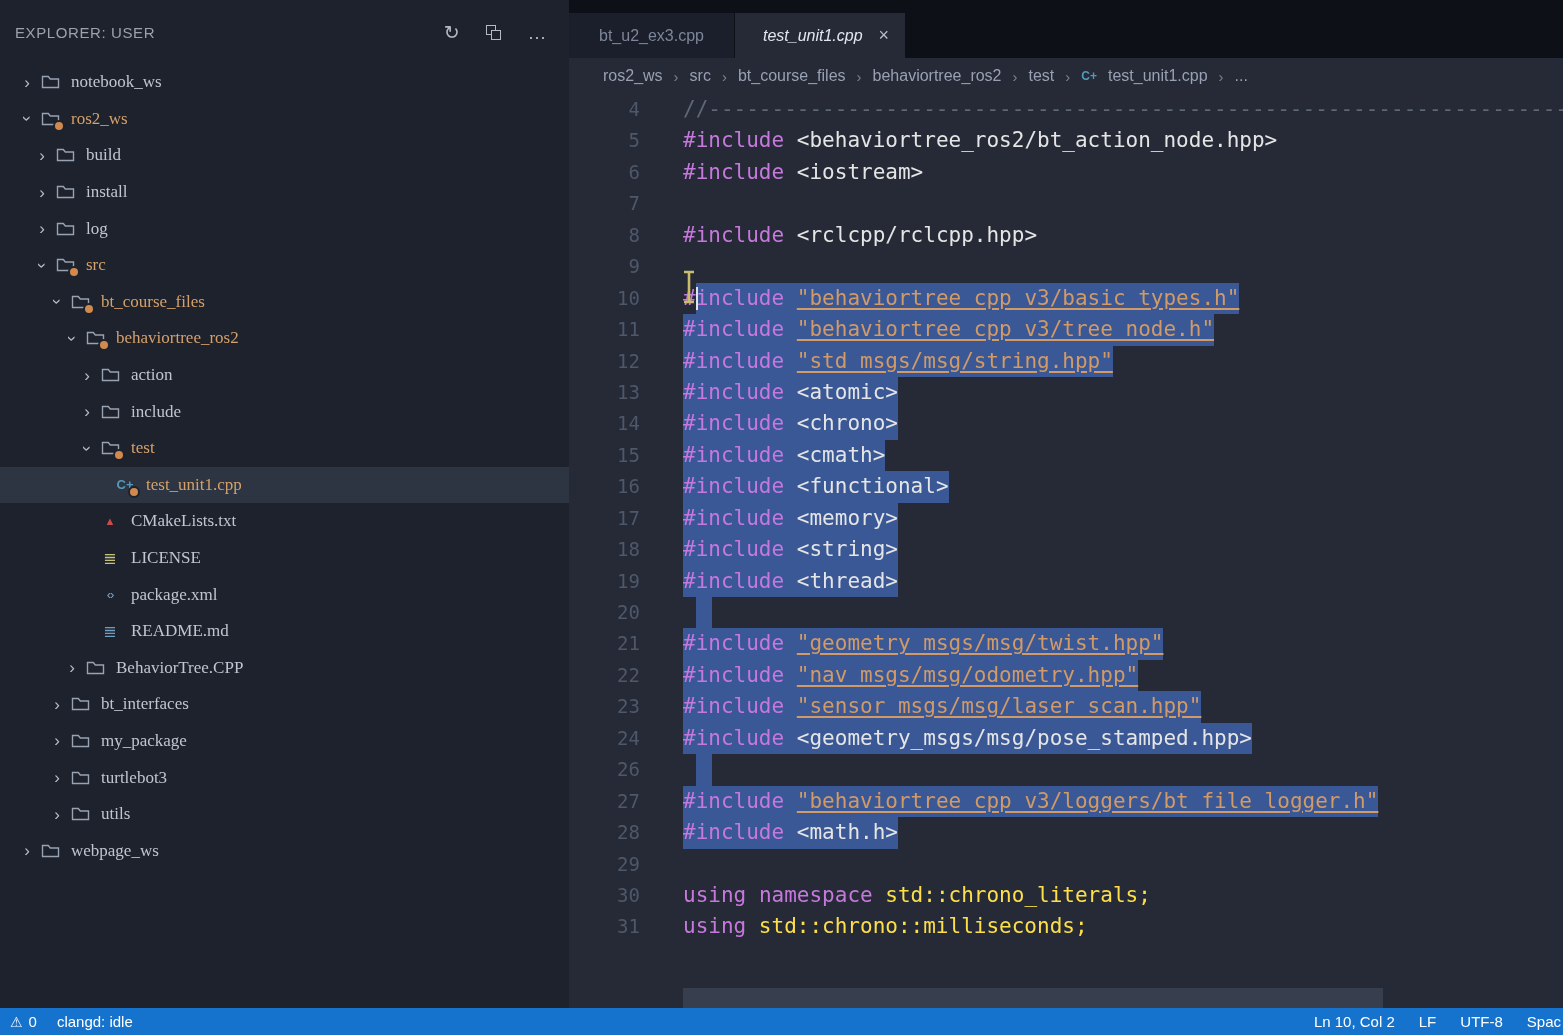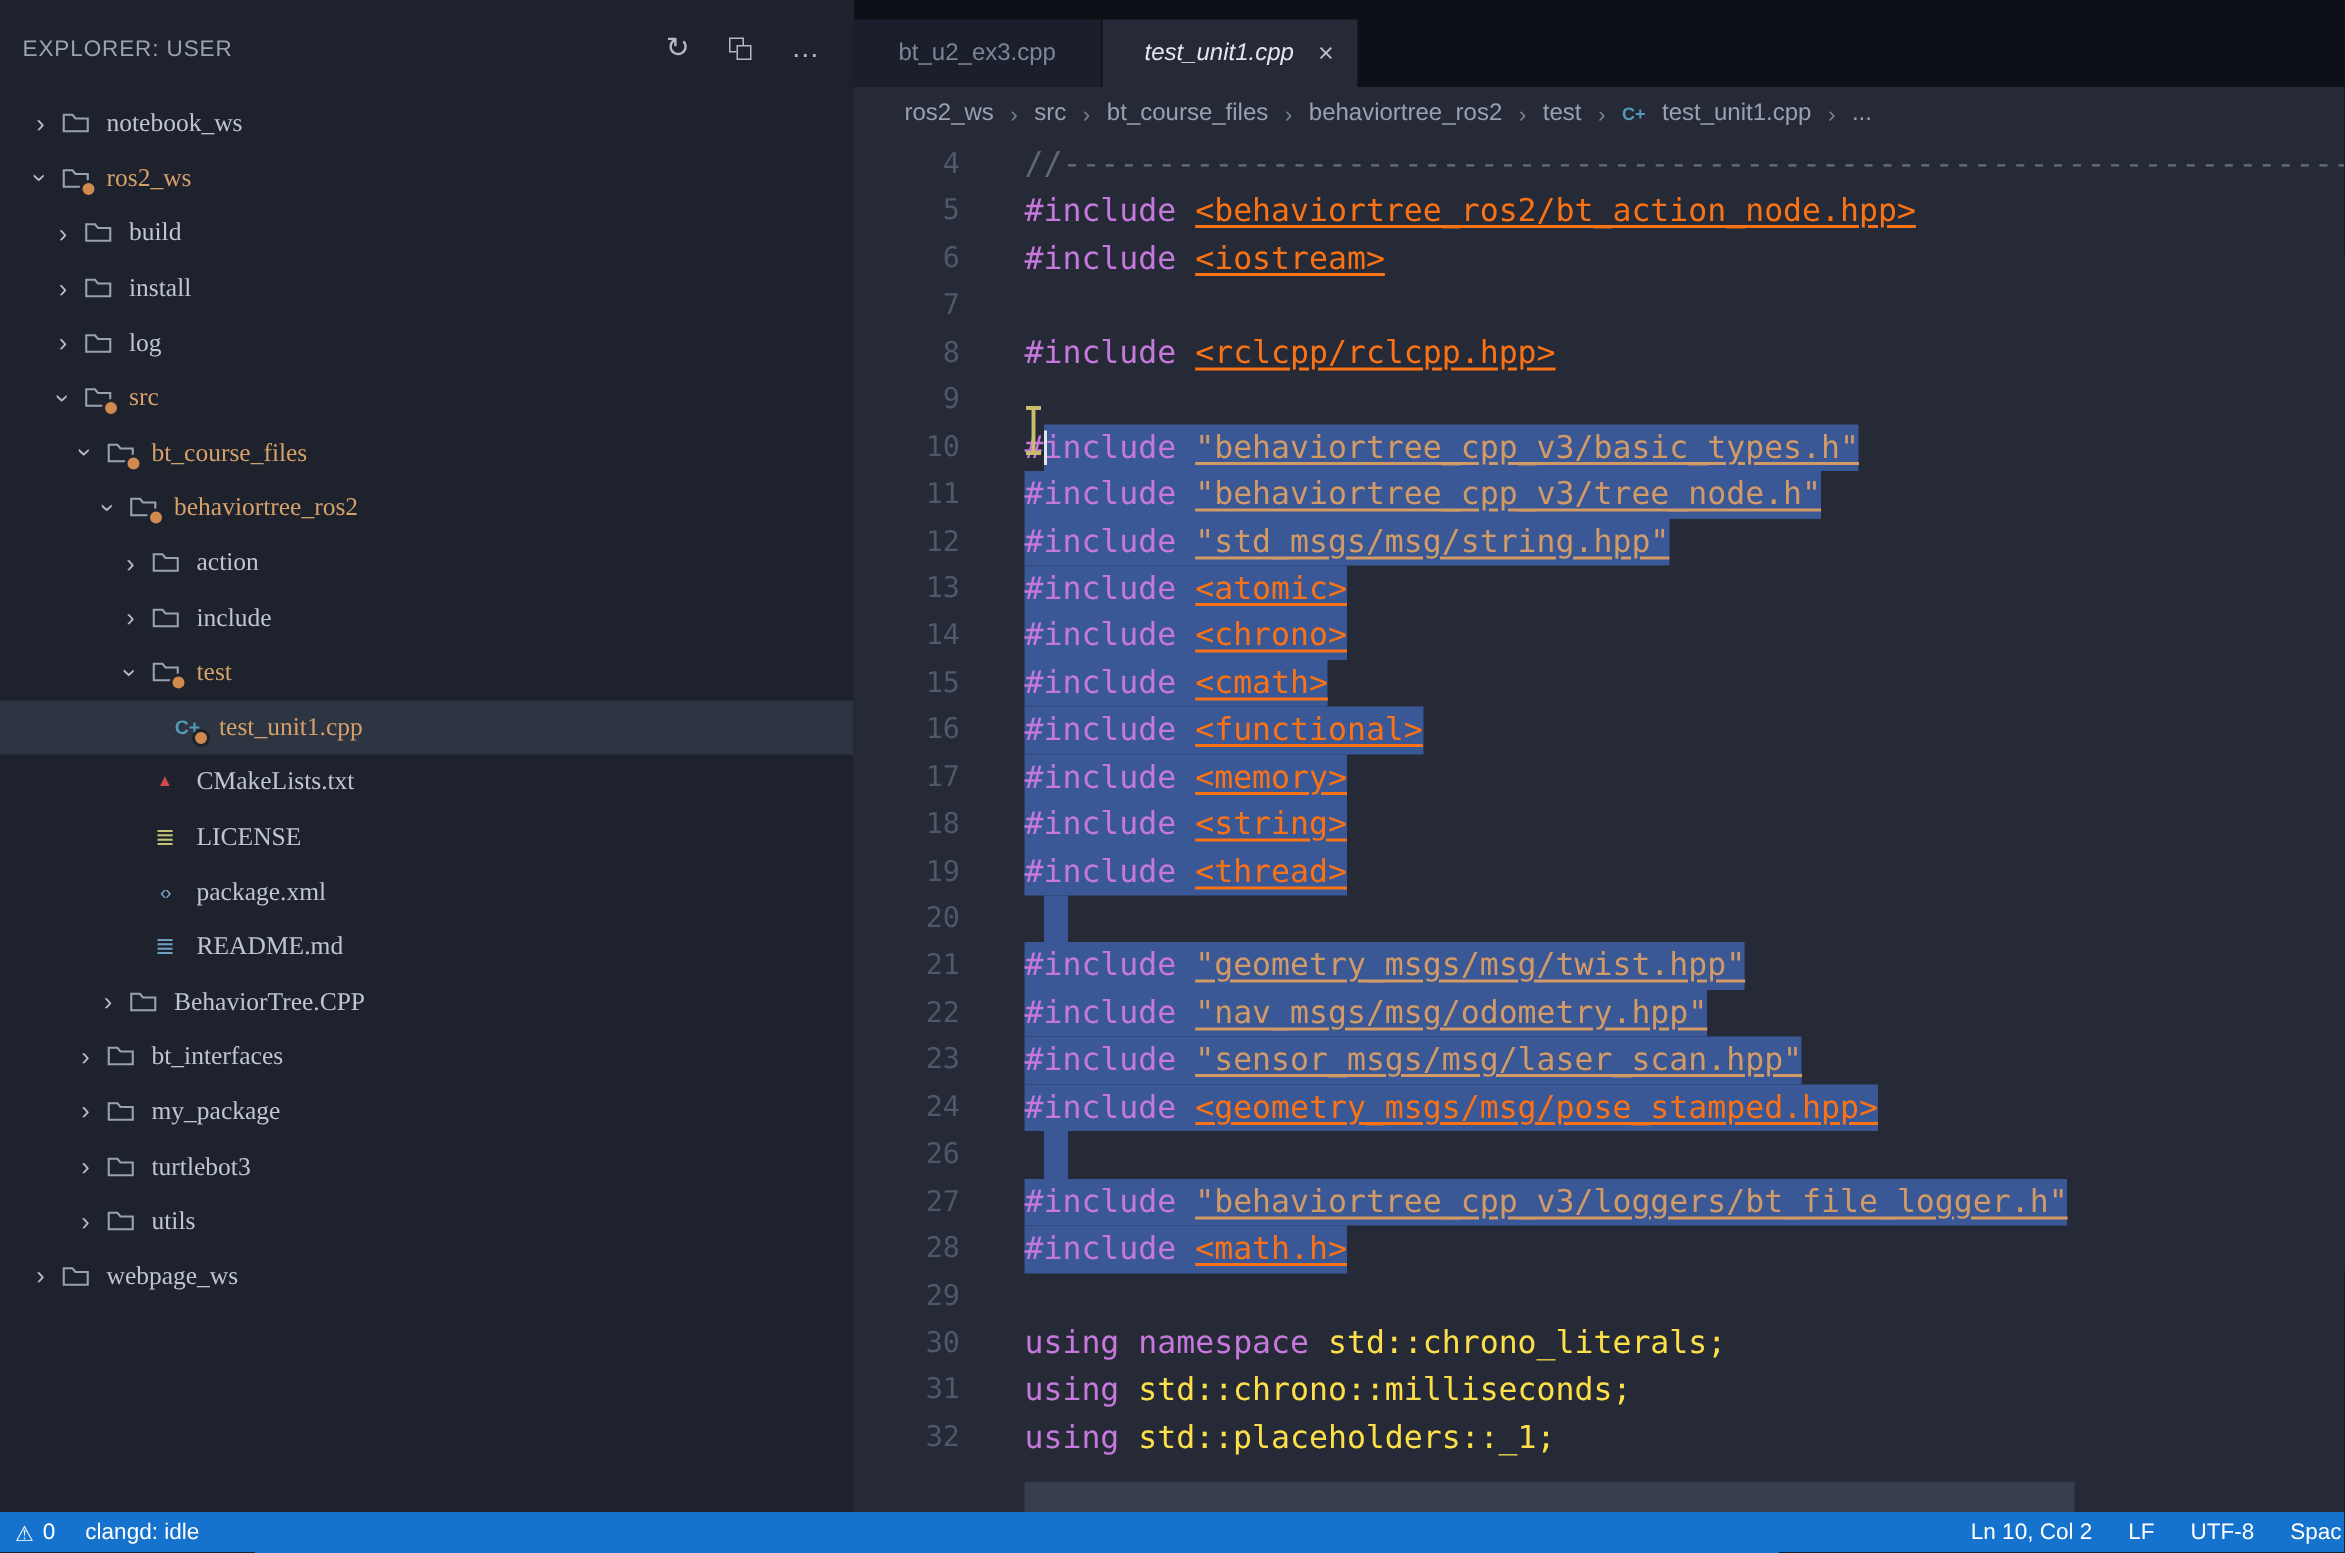--- a/index.html
+++ b/index.html
@@ -49,21 +49,21 @@
   .bc-icon{color:#519aba;font-weight:bold;font-size:12px;}
 
   .code-area{position:absolute;top:94px;left:0;right:0;bottom:0;overflow:hidden;}
   .line{display:flex;height:31.45px;line-height:31.45px;
         font-family:"DejaVu Sans Mono",monospace;font-size:21px;}
   .ln{width:71px;text-align:right;color:#4e586b;font-size:19px;flex:none;}
   .code{margin-left:43px;white-space:pre;position:relative;color:#a9b2c3;height:100%;}
   .selbg{position:absolute;top:0;height:100%;background:#3a5896;z-index:0;}
   .tok{position:relative;z-index:1;}
   .tok-dir,.tok-kw{color:#c678dd;}
-  .tok-ainc{color:#f97316;text-decoration:underline;text-underline-offset:3px;}
+  .tok-ainc{color:#e5e5e5;text-underline-offset:3px;}
   .tok-qinc{color:#d19a66;text-decoration:underline;text-underline-offset:3px;}
   .tok-cmt{color:#5e6878;}
   .tok-pln{color:#fde047;}
   .caret{position:absolute;width:2px;top:4px;bottom:4px;background:#dfe3ec;z-index:3;}
   .ibeam{position:absolute;left:112px;top:270px;z-index:6;}
   .hscroll{position:absolute;left:114px;bottom:0;width:700px;height:20px;
            background:rgba(125,138,160,0.22);z-index:4;}
 
   
   .statusbar{position:absolute;left:0;right:0;bottom:0;height:27px;background:#1573cd;color:#fff;
@@ -402,24 +402,20 @@
             <span class="code"></span>
           </div>
           <div class="line">
             <span class="ln">30</span>
             <span class="code"><span class="tok tok-kw">using</span><span class="tok tok-pln"> </span><span class="tok tok-kw">namespace</span><span class="tok tok-pln"> std::chrono_literals;</span></span>
           </div>
           <div class="line">
             <span class="ln">31</span>
             <span class="code"><span class="tok tok-kw">using</span><span class="tok tok-pln"> std::chrono::milliseconds;</span></span>
           </div>
-          <div class="line">
-            <span class="ln">32</span>
-            <span class="code"><span class="tok tok-kw">using</span><span class="tok tok-pln"> std::placeholders::_1;</span></span>
-          </div>
         </div>
       <div class="hscroll"></div>
     </div>
     <div class="ibeam">
       <svg width="16" height="34" viewBox="0 0 16 34">
         <path d="M3 2 h10 M8 2 v30 M3 32 h10" stroke="#c9bd6d" stroke-width="2.6" fill="none"></path>
       </svg>
     </div>
   </div>
 

